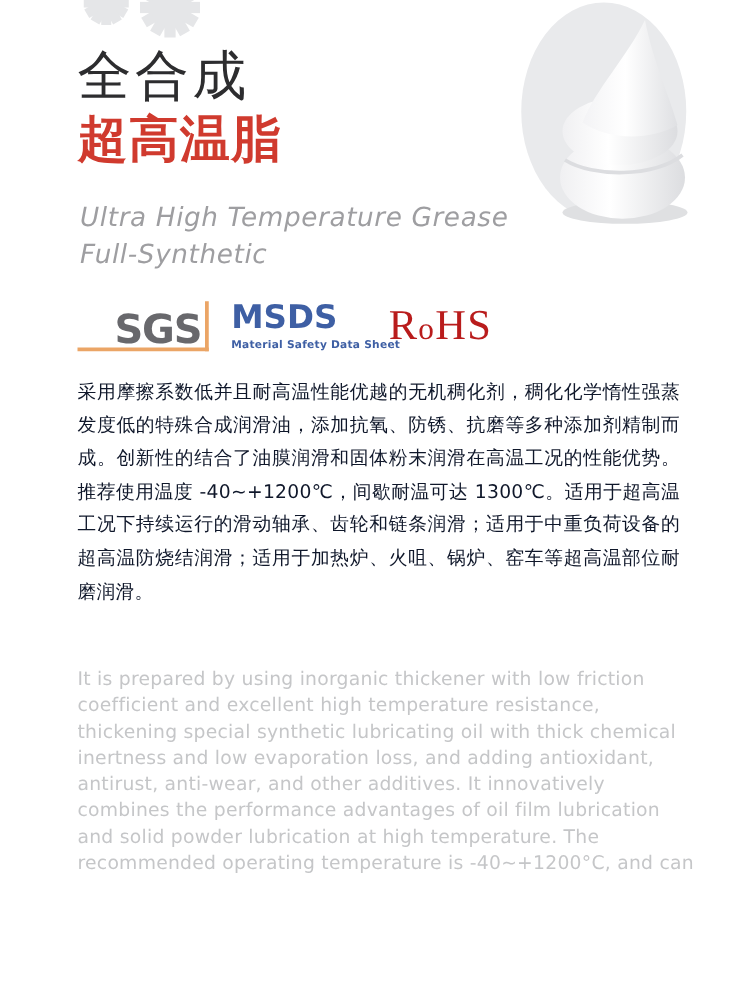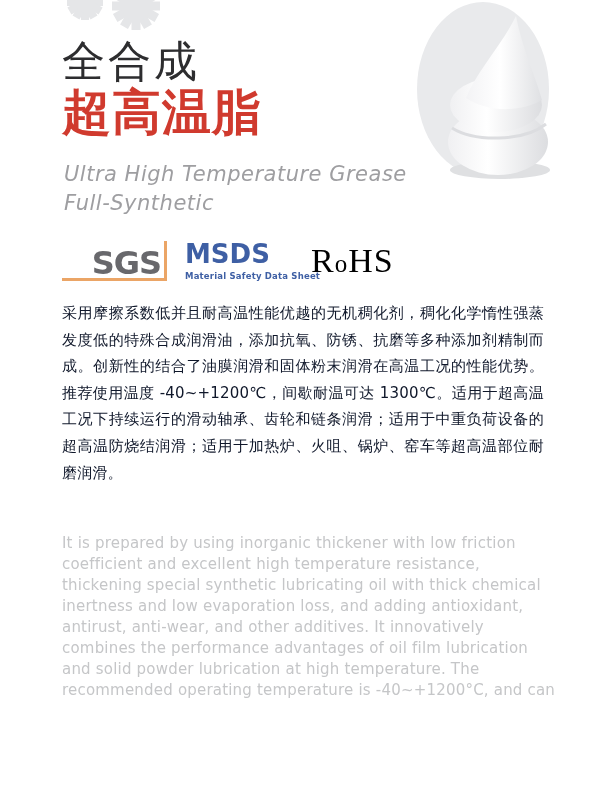--- a/index.html
+++ b/index.html
@@ -7,32 +7,32 @@
     position:relative;width:600px;height:704px;background:#ffffff;overflow:hidden;
     font-family:"DejaVu Sans","Liberation Sans",sans-serif;
   }
   
   .gears{position:absolute;left:58px;top:0;}
   
   .product-img{position:absolute;left:400px;top:0;}
   
   .title-block{position:absolute;left:62px;top:36px;}
   .title-cn-black{font-size:43px;line-height:50px;font-weight:500;color:#2d2d2f;letter-spacing:3px;}
-  .title-cn-red{font-size:49px;line-height:53px;font-weight:800;color:#d03a2e;letter-spacing:1px;}
+  .title-cn-red{font-size:40px;line-height:53px;font-weight:800;color:#d03a2e;letter-spacing:1px;}
   .subtitle-block{position:absolute;left:64px;top:160px;color:#9e9ea1;font-style:italic;
     font-size:21px;line-height:29px;font-weight:400;letter-spacing:0.5px;}
   
   .logos{position:absolute;left:62px;top:240px;display:flex;align-items:center;}
   .sgs{position:relative;width:102px;height:37px;border-bottom:3px solid #eba566;border-right:3px solid #eba566;}
   .sgs-text{position:absolute;right:3px;bottom:-2px;font-size:32px;font-weight:800;color:#68686c;letter-spacing:-1px;line-height:34px;}
   .msds{margin-left:18px;width:110px;text-align:left;padding-bottom:0px;}
   .msds-main{font-size:26px;font-weight:800;color:#3e5fa4;line-height:29px;letter-spacing:0px;}
   .msds-sub{font-size:8.5px;font-weight:700;color:#3e5fa4;letter-spacing:0.2px;white-space:nowrap;margin-top:2px;}
   .rohs{margin-left:16px;position:relative;top:3px;font-family:"Liberation Serif","DejaVu Serif",serif;
-    color:#000000;font-weight:400;line-height:34px;letter-spacing:1px;}
+    color:#b91c1c;font-weight:400;line-height:34px;letter-spacing:1px;}
   .rohs-cap{font-size:34px;}
   .rohs-small{font-size:25px;}
   
   .desc-cn{
     position:absolute;left:62px;top:300px;width:482px;margin:0;
     font-size:15px;line-height:26.6px;color:#0f172a;font-weight:500;
     text-align:justify;letter-spacing:0.2px;
   }
   .desc-en{
     position:absolute;left:62px;top:533px;width:494px;margin:0;

